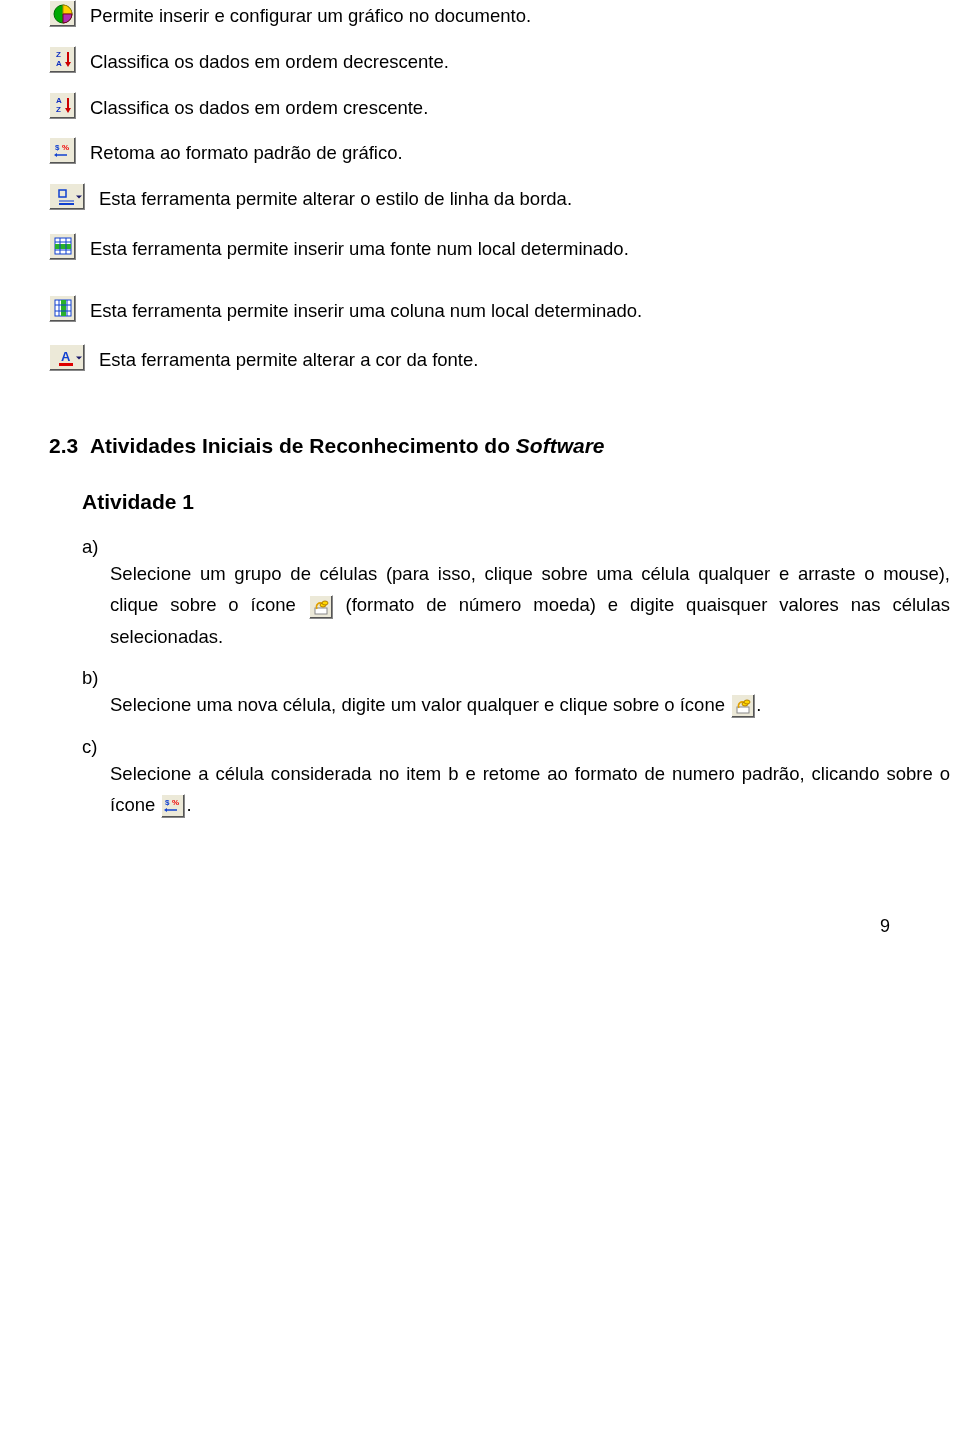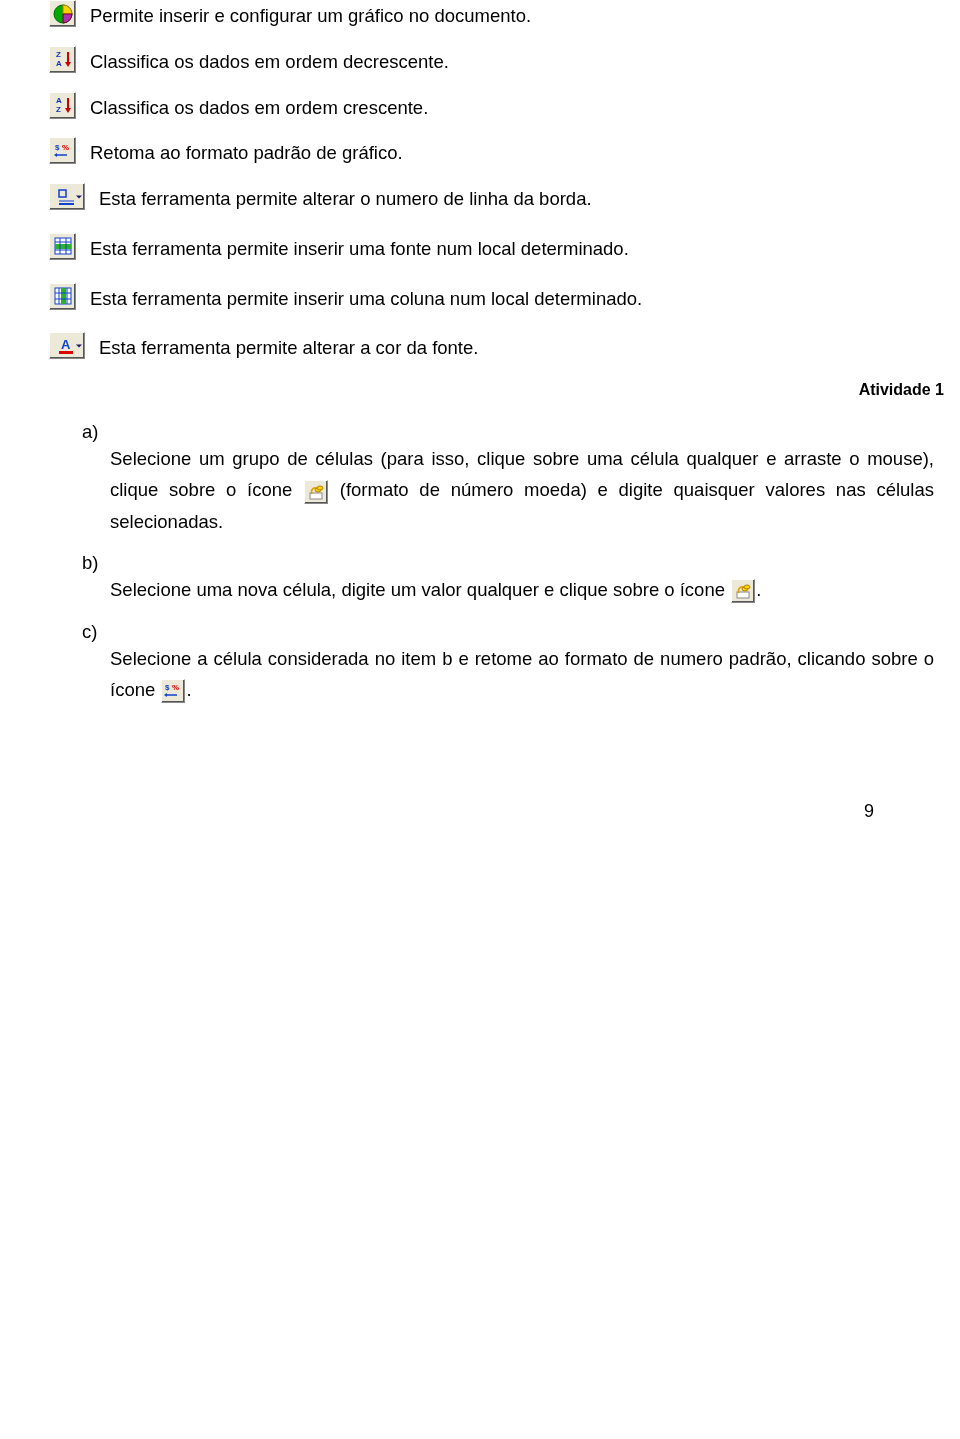--- a/index.html
+++ b/index.html
@@ -6,21 +6,21 @@
     margin: 0;
     padding: 0;
     background: #fff;
     font-family: Arial, Helvetica, sans-serif;
     font-size: 18.5px;
     color: #000;
     width: 960px;
     line-height: 1.5;
   }
   .page {
-    padding: 0 16px 30px 0;
+    padding: 0 0 30px 0;
   }
   .row {
     display: flex;
     align-items: flex-start;
     margin: 0 10px 16px 49px;
   }
   .icon-box {
     width: 25px;
     height: 25px;
     background: #ece9d8;
@@ -60,23 +60,22 @@
     width:100%;
   }
   .section-heading {
     font-weight: bold;
     font-size: 21px;
     margin: 56px 0 24px 49px;
   }
   .section-heading .italic { font-style: italic; }
   .sub-heading {
     font-weight: bold;
-    font-size: 16px;
+    font-size: 21px;
     margin: 8px 0 16px 82px;
-    text-align: right;
   }
   .activity-list {
     margin: 0 10px 0 82px;
   }
   .activity-item {
     display: flex;
     margin-bottom: 12px;
     text-align: justify;
   }
   .marker {
@@ -161,39 +160,39 @@
 
   <div class="row">
     <span class="icon-box wide">
       <svg width="22" height="20" viewBox="0 0 22 20">
         <rect x="3" y="3" width="7" height="7" fill="none" stroke="#1040d0" stroke-width="1.5"></rect>
         <line x1="3" y1="14" x2="18" y2="14" stroke="#1040d0"></line>
         <line x1="3" y1="17" x2="18" y2="17" stroke="#1040d0" stroke-width="2"></line>
       </svg>
       <span class="dropdown-arrow"></span>
     </span>
-    <span class="row-text">Esta ferramenta permite alterar o numero de linha da borda.</span>
+    <span class="row-text">Esta ferramenta permite alterar o estilo de linha da borda.</span>
   </div>
 
 
   <div class="row" style="margin-top:20px">
     <span class="icon-box">
       <svg width="20" height="20" viewBox="0 0 20 20">
         <rect x="2" y="2" width="16" height="16" fill="#fff" stroke="#1040d0"></rect>
         <rect x="2" y="8" width="16" height="5" fill="#29b129"></rect>
         <line x1="2" y1="6" x2="18" y2="6" stroke="#1040d0"></line>
         <line x1="2" y1="14" x2="18" y2="14" stroke="#1040d0"></line>
         <line x1="7" y1="2" x2="7" y2="18" stroke="#1040d0"></line>
         <line x1="13" y1="2" x2="13" y2="18" stroke="#1040d0"></line>
       </svg>
     </span>
     <span class="row-text">Esta ferramenta permite inserir uma fonte num local determinado.</span>
   </div>
 
-  <div class="row" style="margin-top:20px">
+  <div class="row" style="margin-top:32px">
     <span class="icon-box">
       <svg width="20" height="20" viewBox="0 0 20 20">
         <rect x="2" y="2" width="16" height="16" fill="#fff" stroke="#1040d0"></rect>
         <rect x="8" y="2" width="5" height="16" fill="#29b129"></rect>
         <line x1="2" y1="7" x2="18" y2="7" stroke="#1040d0"></line>
         <line x1="2" y1="13" x2="18" y2="13" stroke="#1040d0"></line>
         <line x1="6" y1="2" x2="6" y2="18" stroke="#1040d0"></line>
         <line x1="14" y1="2" x2="14" y2="18" stroke="#1040d0"></line>
       </svg>
     </span>
@@ -204,20 +203,24 @@
     <span class="icon-box wide">
       <svg width="22" height="20" viewBox="0 0 22 20">
         <text x="5" y="13" font-size="13" font-weight="bold" fill="#1040d0">A</text>
         <rect x="3" y="15" width="14" height="3" fill="#d00"></rect>
       </svg>
       <span class="dropdown-arrow"></span>
     </span>
     <span class="row-text">Esta ferramenta permite alterar a cor da fonte.</span>
   </div>
 
+  <div class="section-heading">
+    <span>2.3</span>
+    &nbsp;<span>Atividades Iniciais de Reconhecimento do </span><span class="italic">Software</span>
+  </div>
 
   <div class="sub-heading">Atividade 1</div>
 
   <div class="activity-list">
 
     <div class="activity-item">
       <span class="marker">a)</span>
       <span class="activity-body">
         <span>Selecione um grupo de células (para isso, clique sobre uma célula qualquer e arraste o mouse), clique sobre o ícone </span><span class="inline-icon"><svg width="20" height="20" viewBox="0 0 20 20" style="position:absolute;top:1px;left:1px">
               <rect x="4" y="11" width="12" height="6" fill="#fff" stroke="#888"></rect>

